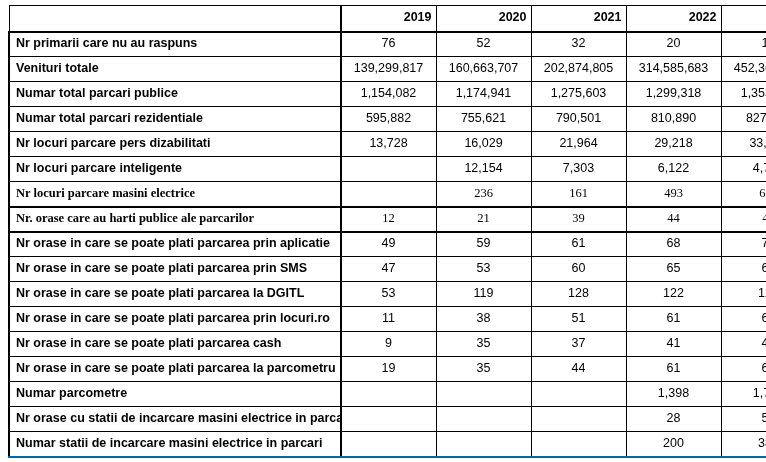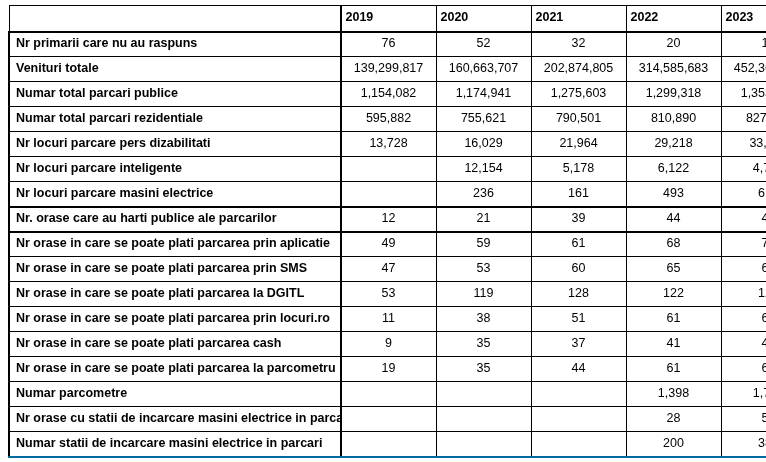--- a/index.html
+++ b/index.html
@@ -33,42 +33,42 @@
   }
   thead tr { height: 26px; }
   tbody tr { height: 25px; }
   th.corner {
     border: none;
     background: #ffffff;
   }
   th.year {
     font-weight: bold;
     font-size: 13px;
-    text-align: left;
+    text-align: right;
     border-left: 1px solid #000;
     border-top: 1px solid #000;
     border-bottom: 2px solid #000;
   }
   th.year.first-year { border-left: 2px solid #000; }
   th.year.last-year  { border-right: 2px solid #000; }
   tbody th.row-label {
     font-weight: bold;
     text-align: left;
     padding-left: 6px;
     border-left: 2px solid #000;
     border-right: 2px solid #000;
   }
   tbody td.cell-value {
     text-align: center;
     font-weight: normal;
   }
   tbody td.cell-value.last-col { border-right: 2px solid #000; }
   tbody tr:first-child th, tbody tr:first-child td { border-top: 2px solid #000; }
   tbody tr:last-child th,  tbody tr:last-child td  { border-bottom: 2px solid #0369a1; }
-  tbody tr.group-end th, tbody tr.group-end td { border-bottom: 2px solid #000; }
+  tbody tr.group-end th, tbody tr.group-end td { border-bottom: 2px solid #000; font-family: Liberation Serif, serif; }
 </style>
 </head>
 <body>
 
 <table class="stats">
   <thead>
     <tr>
         <th class="corner" style="width: 322px;"></th>
         <th class="year first-year" style="width: 86px;">2019</th>
         <th class="year" style="width: 86px;">2020</th>
@@ -115,21 +115,21 @@
         <td class="cell-value">13,728</td>
         <td class="cell-value">16,029</td>
         <td class="cell-value">21,964</td>
         <td class="cell-value">29,218</td>
         <td class="cell-value last-col">33,729</td>
       </tr>
       <tr>
         <th class="row-label">Nr locuri parcare inteligente</th>
         <td class="cell-value"></td>
         <td class="cell-value">12,154</td>
-        <td class="cell-value">5,178</td>
+        <td class="cell-value">7,303</td>
         <td class="cell-value">6,122</td>
         <td class="cell-value last-col">4,762</td>
       </tr>
       <tr class="group-end">
         <th class="row-label">Nr locuri parcare masini electrice</th>
         <td class="cell-value"></td>
         <td class="cell-value">236</td>
         <td class="cell-value">161</td>
         <td class="cell-value">493</td>
         <td class="cell-value last-col">618</td>

